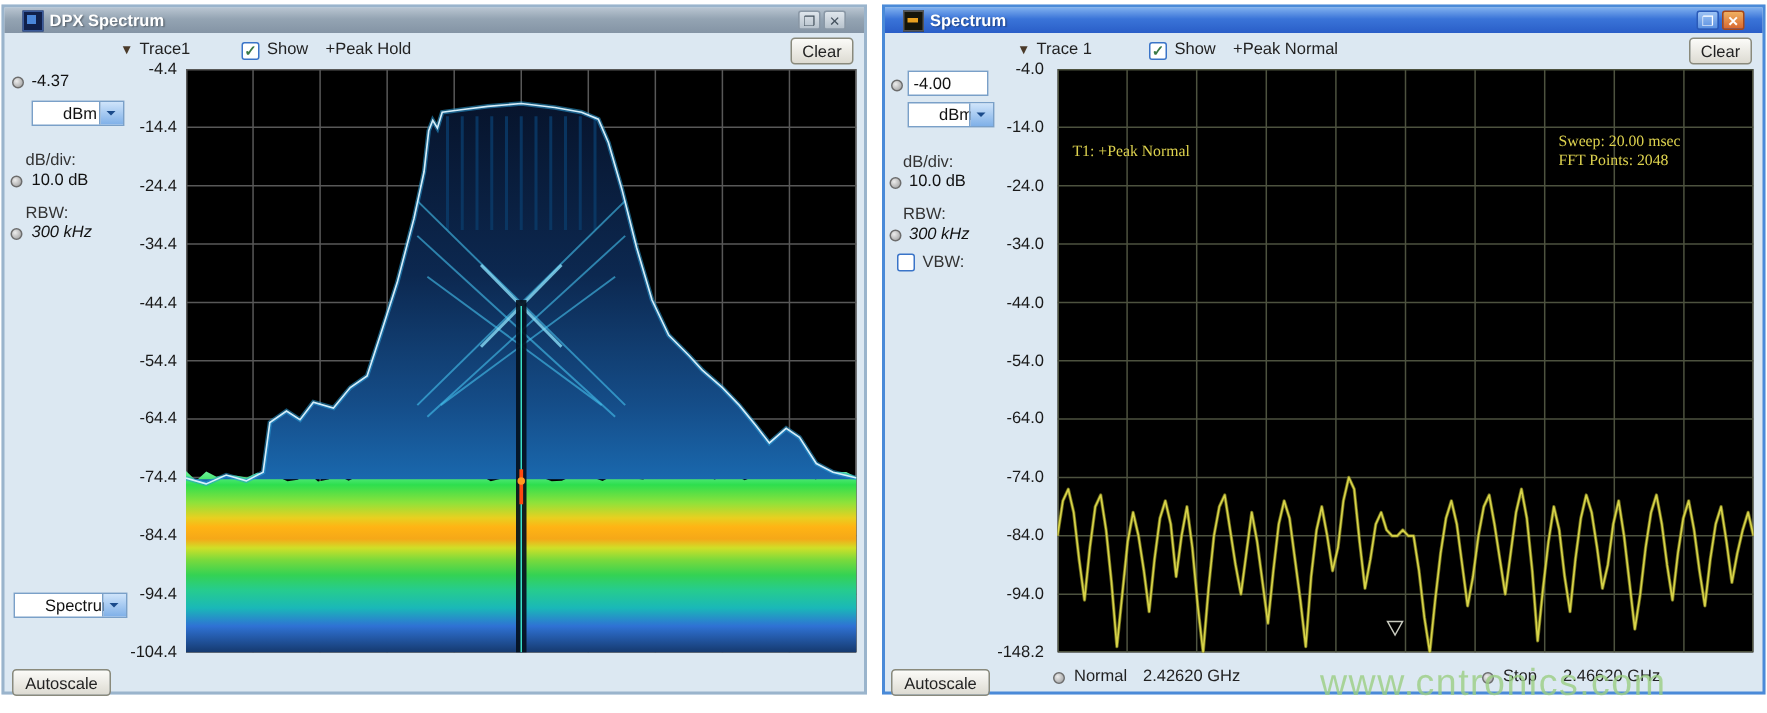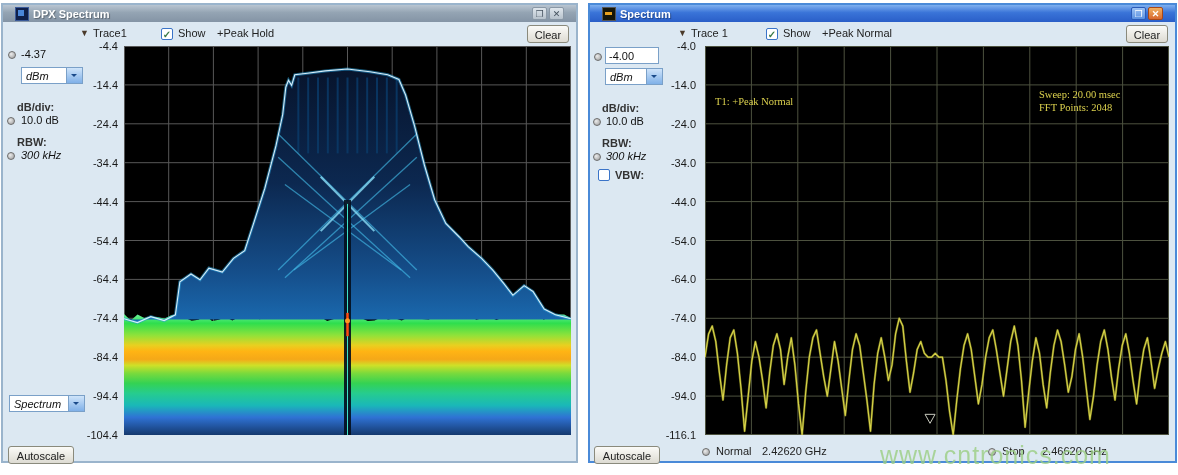--- a/index.html
+++ b/index.html
@@ -26,25 +26,25 @@
   .cb{position:absolute;width:12px;height:12px;background:#fff;border:1px solid #3a74c8;border-radius:2px;font-size:10px;line-height:11px;text-align:center;color:#3a7a46;font-weight:bold;box-sizing:border-box;}
   .toolbar .cb{top:6px;}
   .cb-label{position:absolute;top:5px;font-size:11px;color:#222;}
   .mode-label{position:absolute;top:5px;font-size:11px;color:#222;}
   .btn{background:linear-gradient(180deg,#fbfbf8,#dddbd2);border:1px solid #8a8a7c;border-radius:3px;font-size:11px;color:#222;text-align:center;position:absolute;box-sizing:border-box;}
   .clear-btn{top:3px;right:7px;width:42px;height:18px;line-height:16px;}
   .autoscale-btn{top:441px;width:66px;height:18px;line-height:16px;}
   #win-dpx .autoscale-btn{left:5px;}
   #win-spec .autoscale-btn{left:4px;}
   .knob{position:absolute;width:8px;height:8px;border-radius:50%;background:radial-gradient(circle at 35% 35%,#ececec,#9a9a9a);border:1px solid #6c6c6c;box-sizing:border-box;}
-  .side-label{position:absolute;font-size:11px;color:#333;font-weight:bold;}
+  .side-label{position:absolute;font-size:11px;color:#333;}
   .side-value{position:absolute;font-size:11px;color:#111;}
   .italic{font-style:italic;}
   .select{position:absolute;height:17px;background:#fff;border:1px solid #7aa0c8;box-sizing:border-box;}
-  .select .val{position:absolute;left:4px;top:2px;font-size:11px;color:#111;font-style:italic;}
+  .select .val{position:absolute;left:20px;top:2px;font-size:11px;color:#111;}
   .select .drop{position:absolute;right:0;top:0;bottom:0;width:15px;background:linear-gradient(180deg,#cfe4fa,#7fb0e8);border-left:1px solid #7aa0c8;}
   .select .drop::after{content:"";position:absolute;left:4px;top:6px;border:3px solid transparent;border-top-color:#1a4a8a;}
   .text-input{position:absolute;background:#fff;border:1px solid #7aa0c8;font-size:11px;color:#111;padding:1px 3px;box-sizing:border-box;font-family:"Liberation Sans",sans-serif;}
   .plot{position:absolute;top:41px;background:#737373;font-family:Liberation Serif, serif;}
   #win-dpx .plot{left:121px;width:447px;height:389px;}
   #win-spec .plot{left:115px;width:464px;height:389px;}
   .plot svg{display:block;}
   .yaxis{position:absolute;top:41px;height:389px;width:48px;}
   #win-dpx .yaxis{left:69px;}
   #win-spec .yaxis{left:60px;}
@@ -218,21 +218,21 @@
       <div class="ytick" style="top: -6px;">-4.0</div>
       <div class="ytick" style="top: 32.9px;">-14.0</div>
       <div class="ytick" style="top: 71.8px;">-24.0</div>
       <div class="ytick" style="top: 110.7px;">-34.0</div>
       <div class="ytick" style="top: 149.6px;">-44.0</div>
       <div class="ytick" style="top: 188.5px;">-54.0</div>
       <div class="ytick" style="top: 227.4px;">-64.0</div>
       <div class="ytick" style="top: 266.3px;">-74.0</div>
       <div class="ytick" style="top: 305.2px;">-84.0</div>
       <div class="ytick" style="top: 344.1px;">-94.0</div>
-      <div class="ytick" style="top: 383px;">-116.1</div>
+      <div class="ytick" style="top: 383px;">-148.2</div>
     </div>
   <div class="plot">
     <svg id="spec-svg" width="464" height="389" viewBox="0 0 464 389">
         <rect x="0" y="0" width="464" height="389" fill="#000"></rect>
         <line x1="46.4" y1="0" x2="46.4" y2="389" stroke="#4d523f" stroke-width="1"></line>
         <line x1="0" y1="38.9" x2="464" y2="38.9" stroke="#4d523f" stroke-width="1"></line>
         <line x1="92.8" y1="0" x2="92.8" y2="389" stroke="#4d523f" stroke-width="1"></line>
         <line x1="0" y1="77.8" x2="464" y2="77.8" stroke="#4d523f" stroke-width="1"></line>
         <line x1="139.2" y1="0" x2="139.2" y2="389" stroke="#4d523f" stroke-width="1"></line>
         <line x1="0" y1="116.7" x2="464" y2="116.7" stroke="#4d523f" stroke-width="1"></line>

